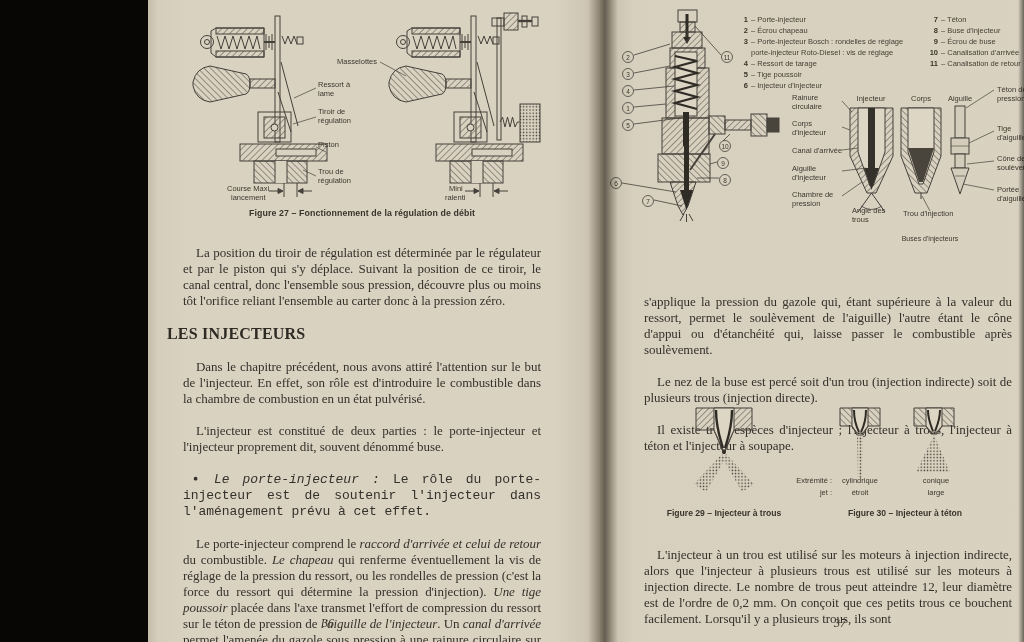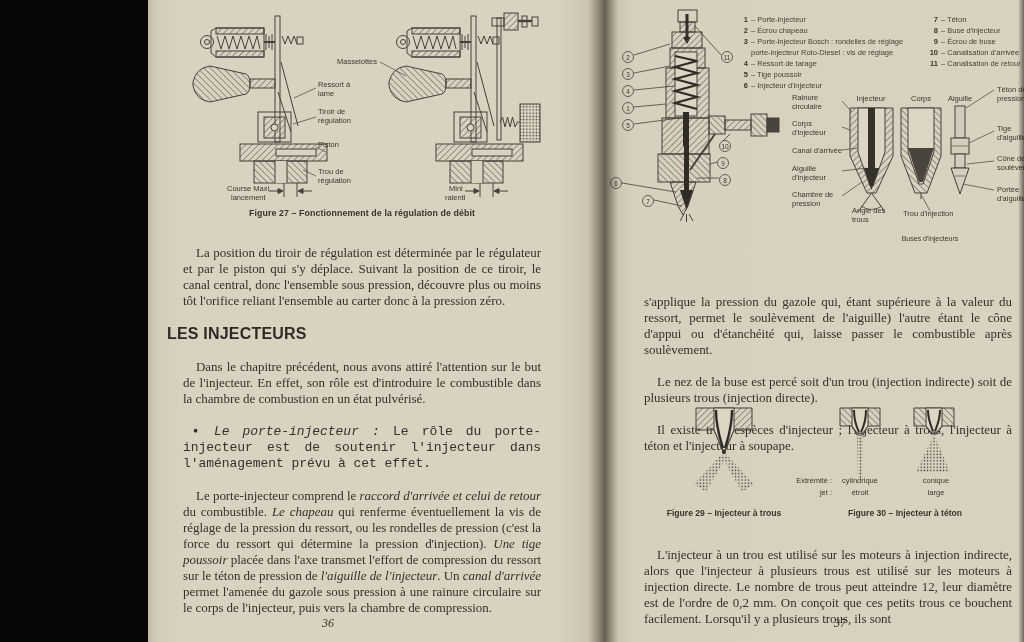--- a/index.html
+++ b/index.html
@@ -26,21 +26,21 @@
     background:linear-gradient(90deg,rgba(15,12,8,0),rgba(15,12,8,0.55));
   }
   .text-col{position:absolute;color:#34302a;}
   .text-col p{margin:16px;font-size:13px;line-height:16px;text-align:justify;letter-spacing:-0.05px;}
   .indent{text-indent:13px;}
   .bullet{text-indent:10px;font-family:Liberation Mono, monospace;}
   .it{font-style:italic;}
   .blt{font-size:8.5px;vertical-align:1.5px;}
   .heading{
     margin:4px 0 7px 0;font-size:16px;font-weight:bold;color:#2e2a24;letter-spacing:0.2px;
-    font-family:Liberation Sans, sans-serif;
+    font-family:Liberation Serif, serif;
   }
   .caption{
     position:absolute;text-align:center;color:#39342b;
     font:bold 8.8px "Liberation Sans",sans-serif;letter-spacing:0.1px;
   }
   .page-num{position:absolute;font-size:12px;color:#3a352d;width:30px;text-align:center;font-style:italic;}
   .legend-row{
     position:absolute;white-space:nowrap;color:#454035;
     font:7.5px/8.5px "Liberation Sans",sans-serif;
   }
@@ -144,20 +144,21 @@
       <text class="flbl" x="297" y="200">ralenti</text>
     </g>
   </svg>
 
   <div class="caption" style="left:19px;top:208px;width:390px">Figure 27 – Fonctionnement de la régulation de débit</div>
 
   <div class="text-col" style="left:19px;top:229px;width:390px">
     <p class="indent">La position du tiroir de régulation est déterminée par le régulateur et par le piston qui s'y déplace. Suivant la position de ce tiroir, le canal central, donc l'ensemble sous pression, découvre plus ou moins tôt l'orifice reliant l'ensemble au carter donc à la pression zéro.</p>
     <h2 class="heading">LES INJECTEURS</h2>
     <p class="indent">Dans le chapitre précédent, nous avons attiré l'attention sur le but de l'injecteur. En effet, son rôle est d'introduire le combustible dans la chambre de combustion en un état pulvérisé.</p>
+    <p class="indent">L'injecteur est constitué de deux parties : le porte-injecteur et l'injecteur proprement dit, souvent dénommé buse.</p>
     <p class="bullet" style="margin-top:15px"><span class="blt">● </span><span class="it">Le porte-injecteur :</span><span> Le rôle du porte-injecteur est de soutenir l'injecteur dans l'aménagement prévu à cet effet.</span></p>
     <p class="indent" style="margin-top:8px"><span>Le porte-injecteur comprend le </span><span class="it">raccord d'arrivée et celui de retour</span><span> du combustible. </span><span class="it">Le chapeau</span><span> qui renferme éventuellement la vis de réglage de la pression du ressort, ou les rondelles de pression (c'est la force du ressort qui détermine la pression d'injection). </span><span class="it">Une tige poussoir</span><span> placée dans l'axe transmet l'effort de compression du ressort sur le téton de pression de </span><span class="it">l'aiguille de l'injecteur</span><span>. Un </span><span class="it">canal d'arrivée</span><span> permet l'amenée du gazole sous pression à une rainure circulaire sur le corps de l'injecteur, puis vers la chambre de compression.</span></p>
   </div>
 
   <div class="page-num" style="left:165px;top:616px">36</div>
 </div>
 
 <div class="page page-right">
 
   <svg style="left:0;top:0" width="452" height="270" viewBox="0 0 452 270">

